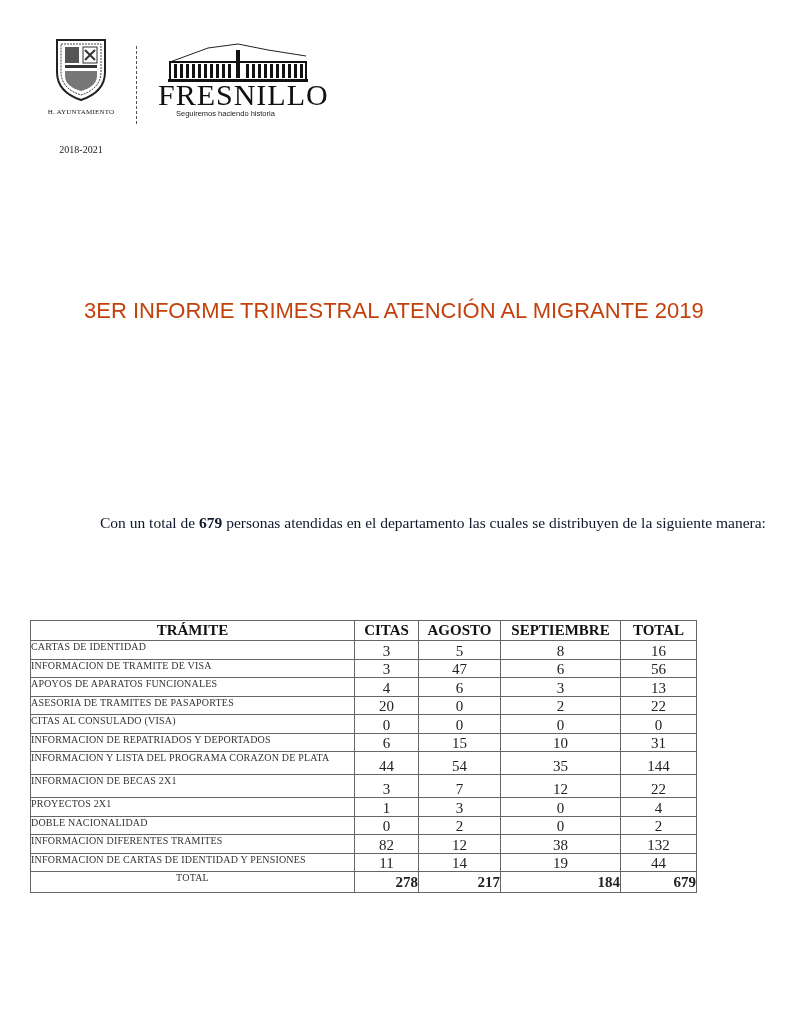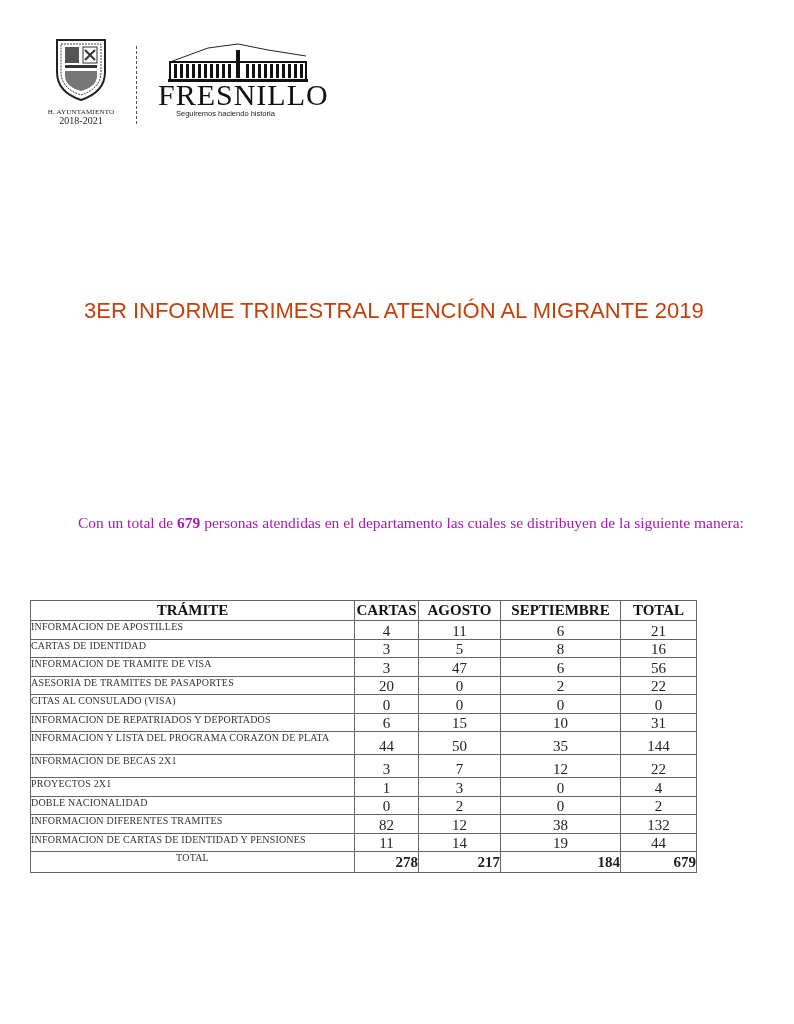--- a/index.html
+++ b/index.html
@@ -2,34 +2,34 @@
 <html><head>
 <meta charset="utf-8">
 <style>
   html, body { margin: 0; padding: 0; background: #ffffff; }
   body { width: 794px; height: 1024px; position: relative; overflow: hidden; font-family: "Liberation Serif", serif; color: #111; }
 
   .header { position: absolute; left: 40px; top: 32px; width: 300px; height: 100px; }
   .shield-wrap { position: absolute; left: 6px; top: 4px; width: 70px; height: 94px; text-align: center; }
   .shield { width: 56px; height: 66px; margin: 0 auto; }
   .shield-caption { font-size: 7px; letter-spacing: 0.2px; line-height: 8px; margin-top: 2px; color: #222; }
-  .shield-years { font-size: 10px; line-height: 10px; color: #222; }
+  .shield-years { font-size: 10px; line-height: 10px; color: #222; margin-top: 29px; }
   .vdivider { position: absolute; left: 96px; top: 14px; width: 1px; height: 78px; border-left: 1px dashed #555; }
   .brand { position: absolute; left: 118px; top: 8px; width: 160px; height: 90px; }
   .brand-skyline { width: 140px; height: 42px; display: block; margin-left: 10px; }
   .brand-name { font-family: "Liberation Serif", serif; font-size: 30px; letter-spacing: 1px; line-height: 30px; margin-top: -2px; color: #111; font-weight: normal; }
   .brand-tag { font-family: "Liberation Sans", sans-serif; font-size: 7.5px; margin-left: 18px; margin-top: -1px; color: #222; }
 
   .title { position: absolute; left: 84px; top: 298px; width: 620px; font-family: "Liberation Sans", sans-serif; font-size: 22px; color: #c2410c; letter-spacing: 0px; white-space: nowrap; }
 
-  .intro { position: absolute; left: 24px; top: 512px; width: 730px; font-size: 15.5px; line-height: 22px; color: #a21caf; }
+  .intro { position: absolute; left: 46px; top: 512px; width: 730px; font-size: 15.5px; line-height: 22px; color: #0f172a; }
   .intro .indent { padding-left: 54px; }
   .intro b { font-weight: bold; }
 
-  table.data { position: absolute; left: 30px; top: 600px; border-collapse: collapse; font-family: "Liberation Serif", serif; }
+  table.data { position: absolute; left: 30px; top: 620px; border-collapse: collapse; font-family: "Liberation Serif", serif; }
   table.data th, table.data td { border: 1px solid #666; padding: 0; height: 17.5px; }
   table.data th { font-weight: bold; font-size: 15px; text-align: center; height: 19px; line-height: 19px; }
   col.c-tramite { width: 324px; }
   col.c-julio { width: 64px; }
   col.c-agosto { width: 82px; }
   col.c-sept { width: 120px; }
   col.c-total { width: 76px; }
   td.label { font-size: 10px; text-align: left; padding-left: 4px; vertical-align: top; line-height: 11px; letter-spacing: 0.2px; color: #333; }
   td.num { font-size: 15px; text-align: center; vertical-align: bottom; line-height: 15px; color: #222; }
   tr.tall td { height: 22px; }
@@ -98,47 +98,47 @@
   <colgroup>
     <col class="c-tramite">
       <col class="c-julio">
       <col class="c-agosto">
       <col class="c-sept">
       <col class="c-total">
   </colgroup>
   <thead>
     <tr>
       <th>TRÁMITE</th>
-      <th>CARTAS</th>
+      <th>CITAS</th>
       <th>AGOSTO</th>
       <th>SEPTIEMBRE</th>
       <th>TOTAL</th>
     </tr>
   </thead>
   <tbody id="tbody">
       <tr>
-        <td class="label">INFORMACION DE APOSTILLES</td>
-        <td class="num">4</td>
-        <td class="num">11</td>
-        <td class="num">6</td>
-        <td class="num">21</td>
-      </tr>
-      <tr>
         <td class="label">CARTAS DE IDENTIDAD</td>
         <td class="num">3</td>
         <td class="num">5</td>
         <td class="num">8</td>
         <td class="num">16</td>
       </tr>
       <tr>
         <td class="label">INFORMACION DE TRAMITE DE VISA</td>
         <td class="num">3</td>
         <td class="num">47</td>
         <td class="num">6</td>
         <td class="num">56</td>
+      </tr>
+      <tr>
+        <td class="label">APOYOS DE APARATOS FUNCIONALES</td>
+        <td class="num">4</td>
+        <td class="num">6</td>
+        <td class="num">3</td>
+        <td class="num">13</td>
       </tr>
       <tr>
         <td class="label">ASESORIA DE TRAMITES DE PASAPORTES</td>
         <td class="num">20</td>
         <td class="num">0</td>
         <td class="num">2</td>
         <td class="num">22</td>
       </tr>
       <tr>
         <td class="label">CITAS AL CONSULADO (VISA)</td>
@@ -150,21 +150,21 @@
       <tr>
         <td class="label">INFORMACION DE REPATRIADOS Y DEPORTADOS</td>
         <td class="num">6</td>
         <td class="num">15</td>
         <td class="num">10</td>
         <td class="num">31</td>
       </tr>
       <tr class="tall">
         <td class="label">INFORMACION Y LISTA DEL PROGRAMA CORAZON DE PLATA</td>
         <td class="num">44</td>
-        <td class="num">50</td>
+        <td class="num">54</td>
         <td class="num">35</td>
         <td class="num">144</td>
       </tr>
       <tr class="tall">
         <td class="label">INFORMACION DE BECAS 2X1</td>
         <td class="num">3</td>
         <td class="num">7</td>
         <td class="num">12</td>
         <td class="num">22</td>
       </tr>

